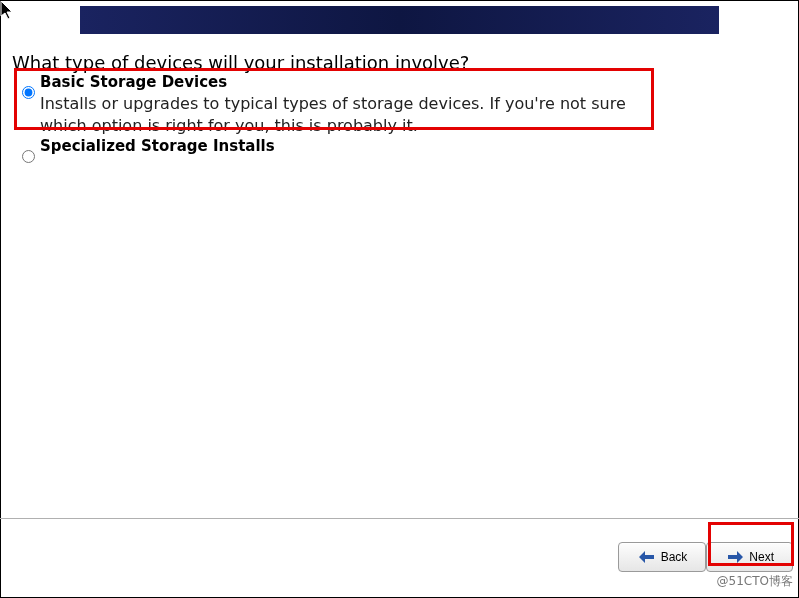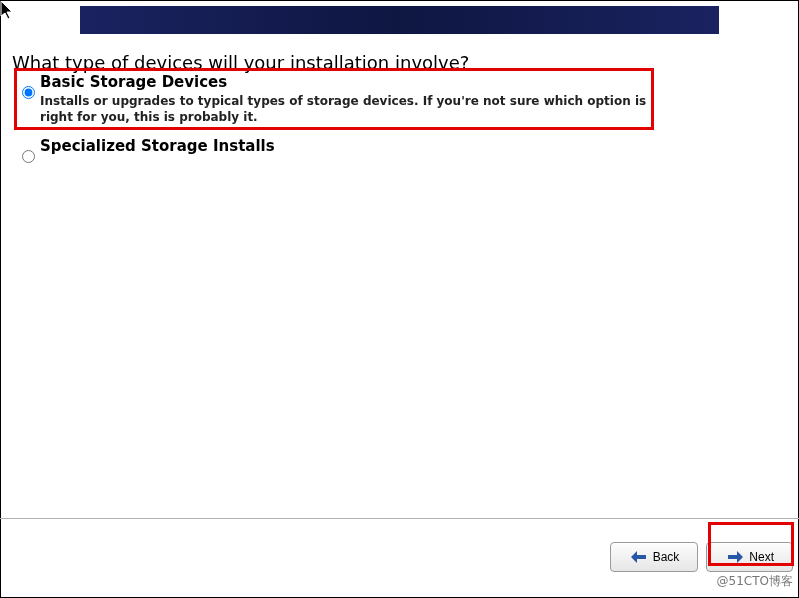--- a/index.html
+++ b/index.html
@@ -71,25 +71,24 @@
       margin-left: 22px;
       padding-top: 3px;
     }
     .option-title {
       font-weight: bold;
       font-size: 15px;
       color: #000;
       margin-bottom: 2px;
     }
     .option-desc {
-      font-size: 12px;
+      font-size: 16px;
       color: #222;
       line-height: 1.35;
       max-width: 620px;
-      font-weight: bold;
     }
     .highlight-box {
       position: absolute;
       border: 3px solid #e30202;
       pointer-events: none;
     }
     .highlight1 {
       top: 68px;
       left: 14px;
       width: 640px;
@@ -107,21 +106,20 @@
       right: 0;
       top: 518px;
       height: 1px;
       background: #b0b0b0;
     }
     .footer-row {
       position: absolute;
       bottom: 26px;
       right: 6px;
       display: flex;
-      gap: 8px;
     }
     .btn {
       display: inline-flex;
       align-items: center;
       justify-content: center;
       background: linear-gradient(#fdfdfd, #e6e6e6);
       border: 1px solid #9a9a9a;
       border-radius: 4px;
       padding: 6px 16px;
       font-size: 12px;

